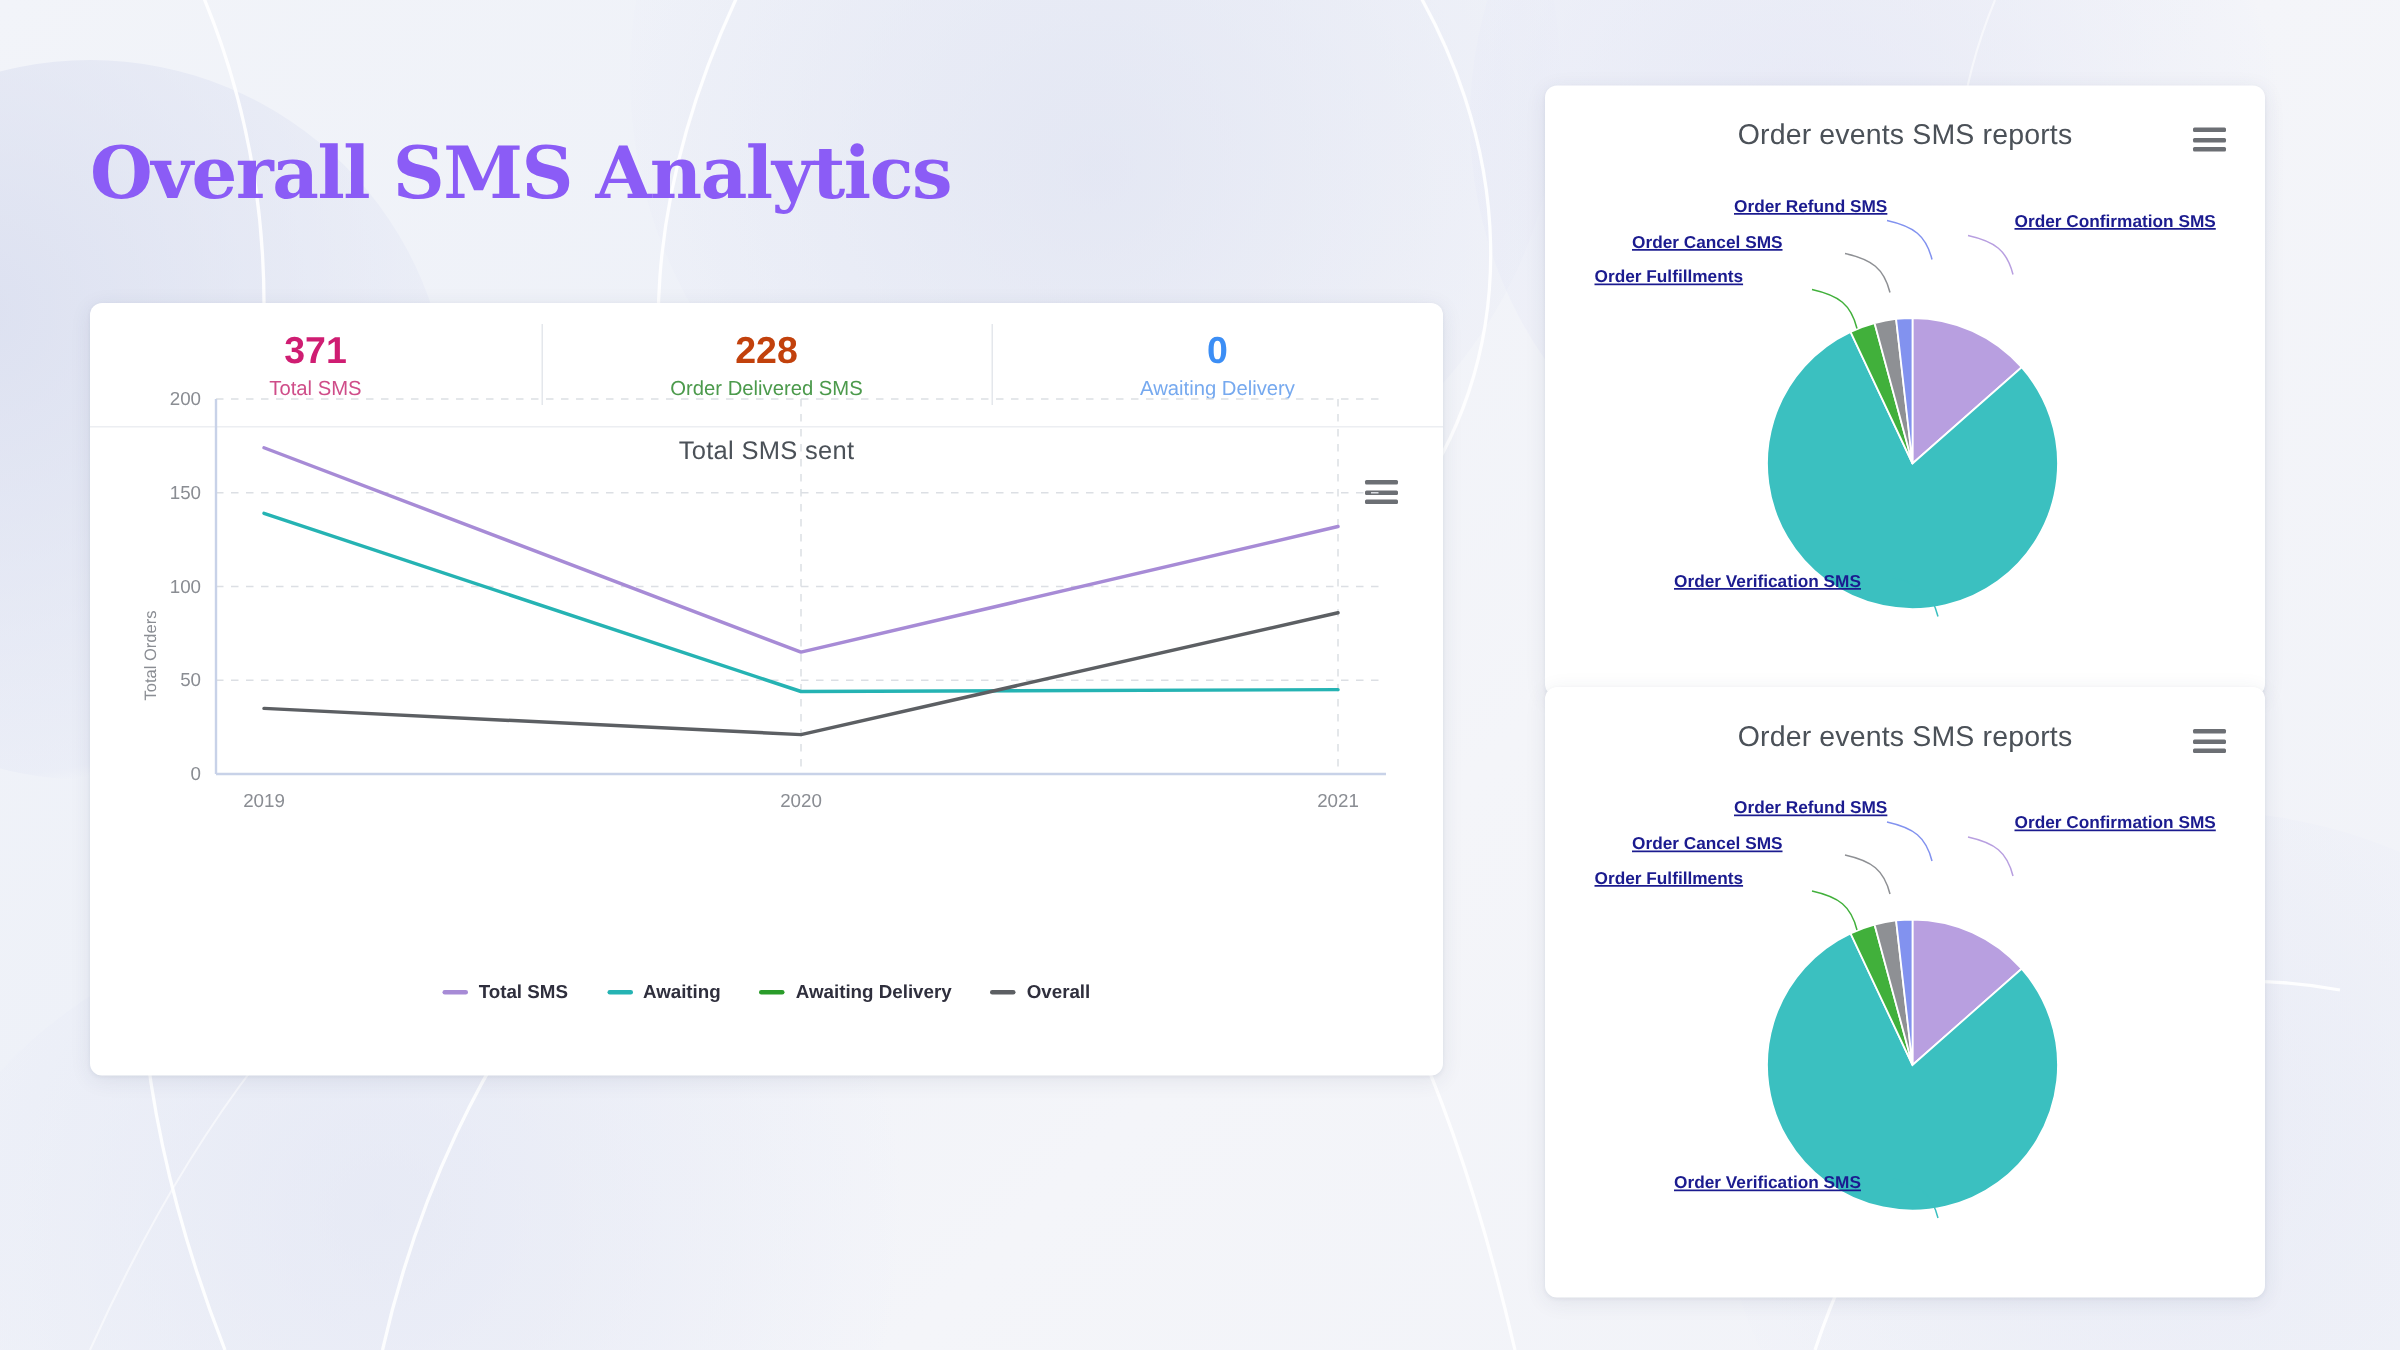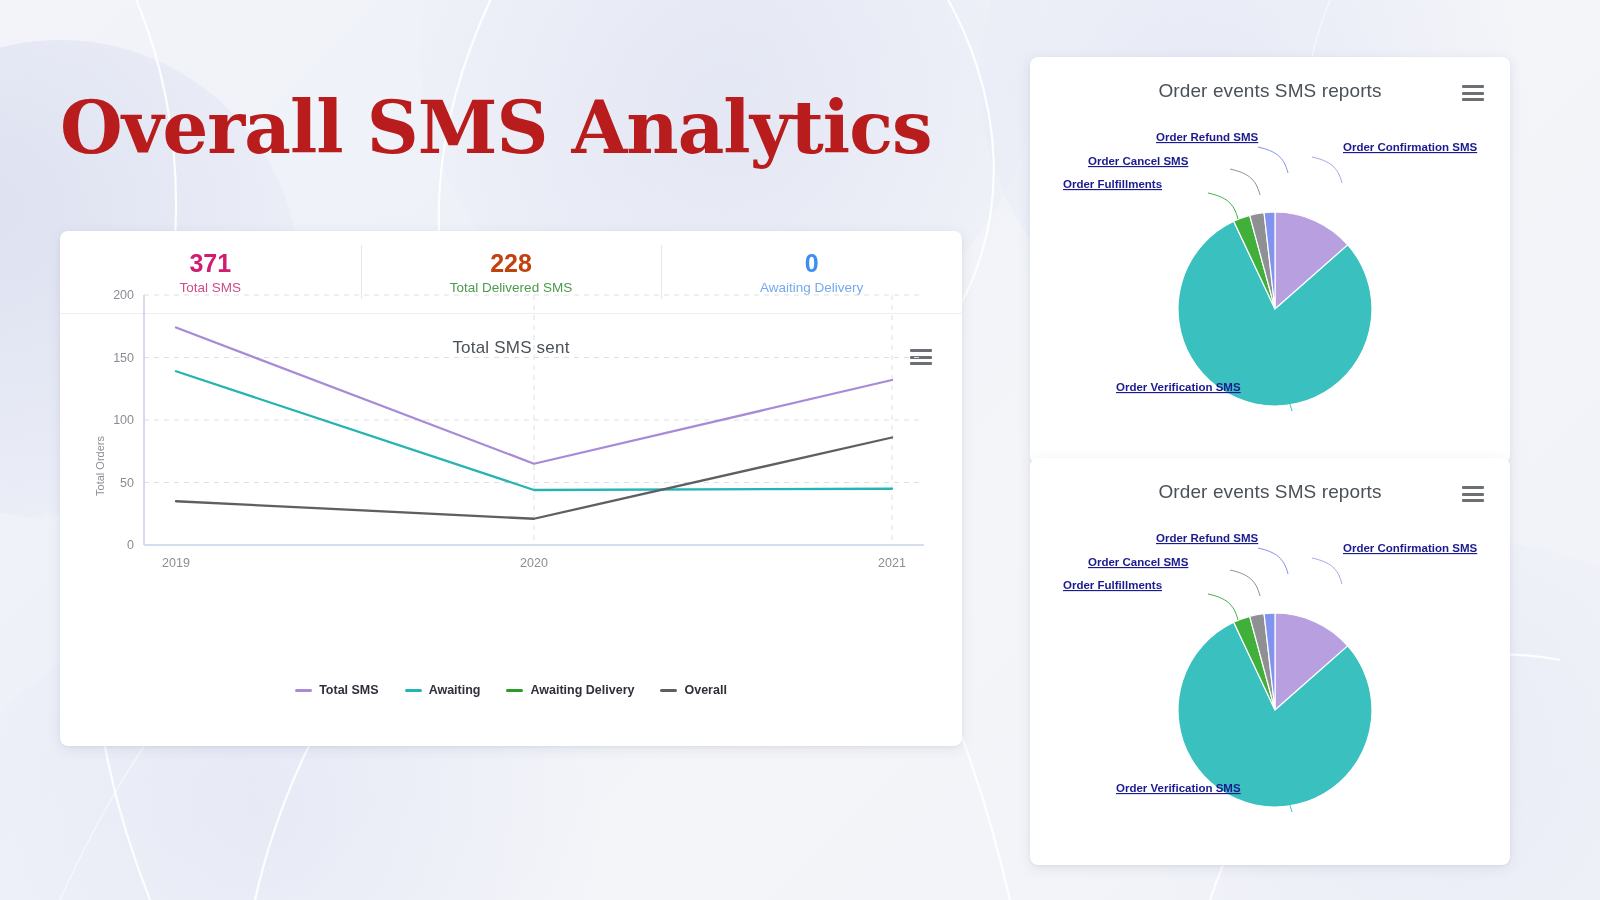--- a/index.html
+++ b/index.html
@@ -27,48 +27,48 @@
   .blob.b4 { left: -60px;   top: 600px;  width: 700px; height: 520px;
              background: radial-gradient(circle at 45% 40%, rgba(223,227,243,.55), rgba(240,242,250,.20) 68%, rgba(255,255,255,0) 70%); }
   .blob.b5 { left: 1150px;  top: 540px;  width: 620px; height: 520px;
              background: radial-gradient(circle at 45% 40%, rgba(223,227,243,.45), rgba(240,242,250,.15) 68%, rgba(255,255,255,0) 70%); }
   .bg svg { position: absolute; inset: 0; width: 1600px; height: 900px; }
 
   
   .page-title {
     position: absolute; left: 60px; top: 92px;
     font-family: "DejaVu Serif", "Liberation Serif", serif;
-    font-size: 72px; font-weight: 700; letter-spacing: -1px;
-    color: #b91c1c; line-height: 1;
+    font-size: 48px; font-weight: 700; letter-spacing: -1px;
+    color: #8b5cf6; line-height: 1;
   }
 
   
   .card {
     position: absolute; background: #ffffff;
     border-radius: 8px;
     box-shadow: 0 3px 14px rgba(40,50,90,.09), 0 1px 3px rgba(40,50,90,.06);
   }
-  .left-card { left: 60px; top: 231px; width: 902px; height: 515px; }
+  .left-card { left: 60px; top: 202px; width: 902px; height: 515px; }
 
   .stats-row { display: flex; height: 83px; border-bottom: 1px solid #eceef2; }
   .stat {
     flex: 1; display: flex; flex-direction: column;
     align-items: center; justify-content: center; position: relative;
   }
   .stat + .stat::before {
     content: ""; position: absolute; left: 0; top: 14px; bottom: 14px;
     width: 1px; background: #e4e7ec;
   }
   .stat-value { font-size: 25px; font-weight: 700; line-height: 1.15; }
   .stat-label { font-size: 13.5px; margin-top: 3px; }
 
   
   .lc-title {
     text-align: center; font-size: 17px; color: #4b5158;
-    margin-top: 24px; letter-spacing: .2px;
+    margin-top: 6px; letter-spacing: .2px;
   }
   .burger {
     position: absolute; width: 22px; height: 16px;
     display: flex; flex-direction: column; justify-content: space-between;
     cursor: pointer;
   }
   .burger span { display: block; height: 3px; background: #6c6f74; border-radius: 1px; }
   .lc-burger { right: 30px; top: 118px; }
   .lc-svg  { position: absolute; left: 18px; top: 0; }
 
@@ -119,21 +119,21 @@
 
 <div class="card left-card">
 
   <div class="stats-row">
     <div class="stat">
       <div class="stat-value" id="sv0" style="color: rgb(207, 29, 114);">371</div>
       <div class="stat-label" id="sl0" style="color: rgb(207, 77, 137);">Total SMS</div>
     </div>
     <div class="stat">
       <div class="stat-value" id="sv1" style="color: #c2410c;">228</div>
-      <div class="stat-label" id="sl1" style="color: rgb(76, 154, 76);">Total Delivered SMS</div>
+      <div class="stat-label" id="sl1" style="color: rgb(76, 154, 76);">Order Delivered SMS</div>
     </div>
     <div class="stat">
       <div class="stat-value" id="sv2" style="color: rgb(60, 142, 245);">0</div>
       <div class="stat-label" id="sl2" style="color: rgb(118, 169, 239);">Awaiting Delivery</div>
     </div>
   </div>
 
   <div class="lc-title">Total SMS sent</div>
 
   <div class="burger lc-burger">

